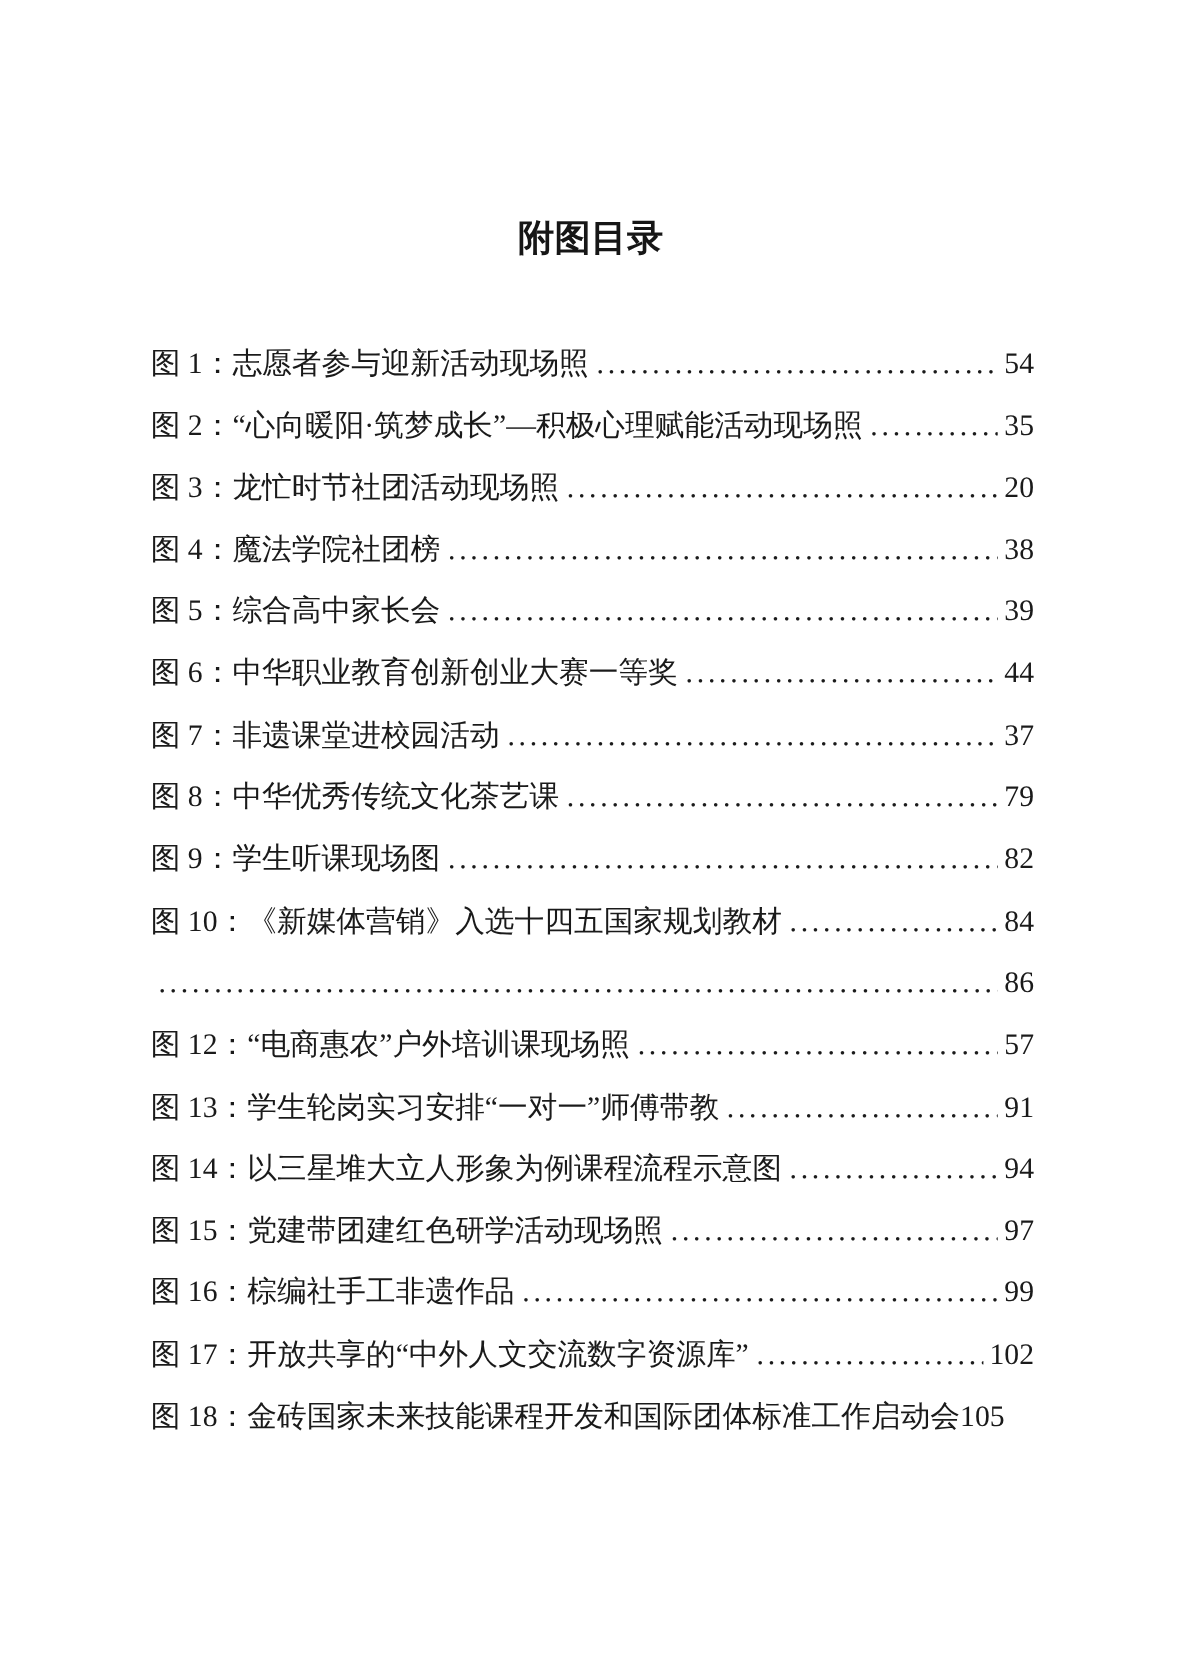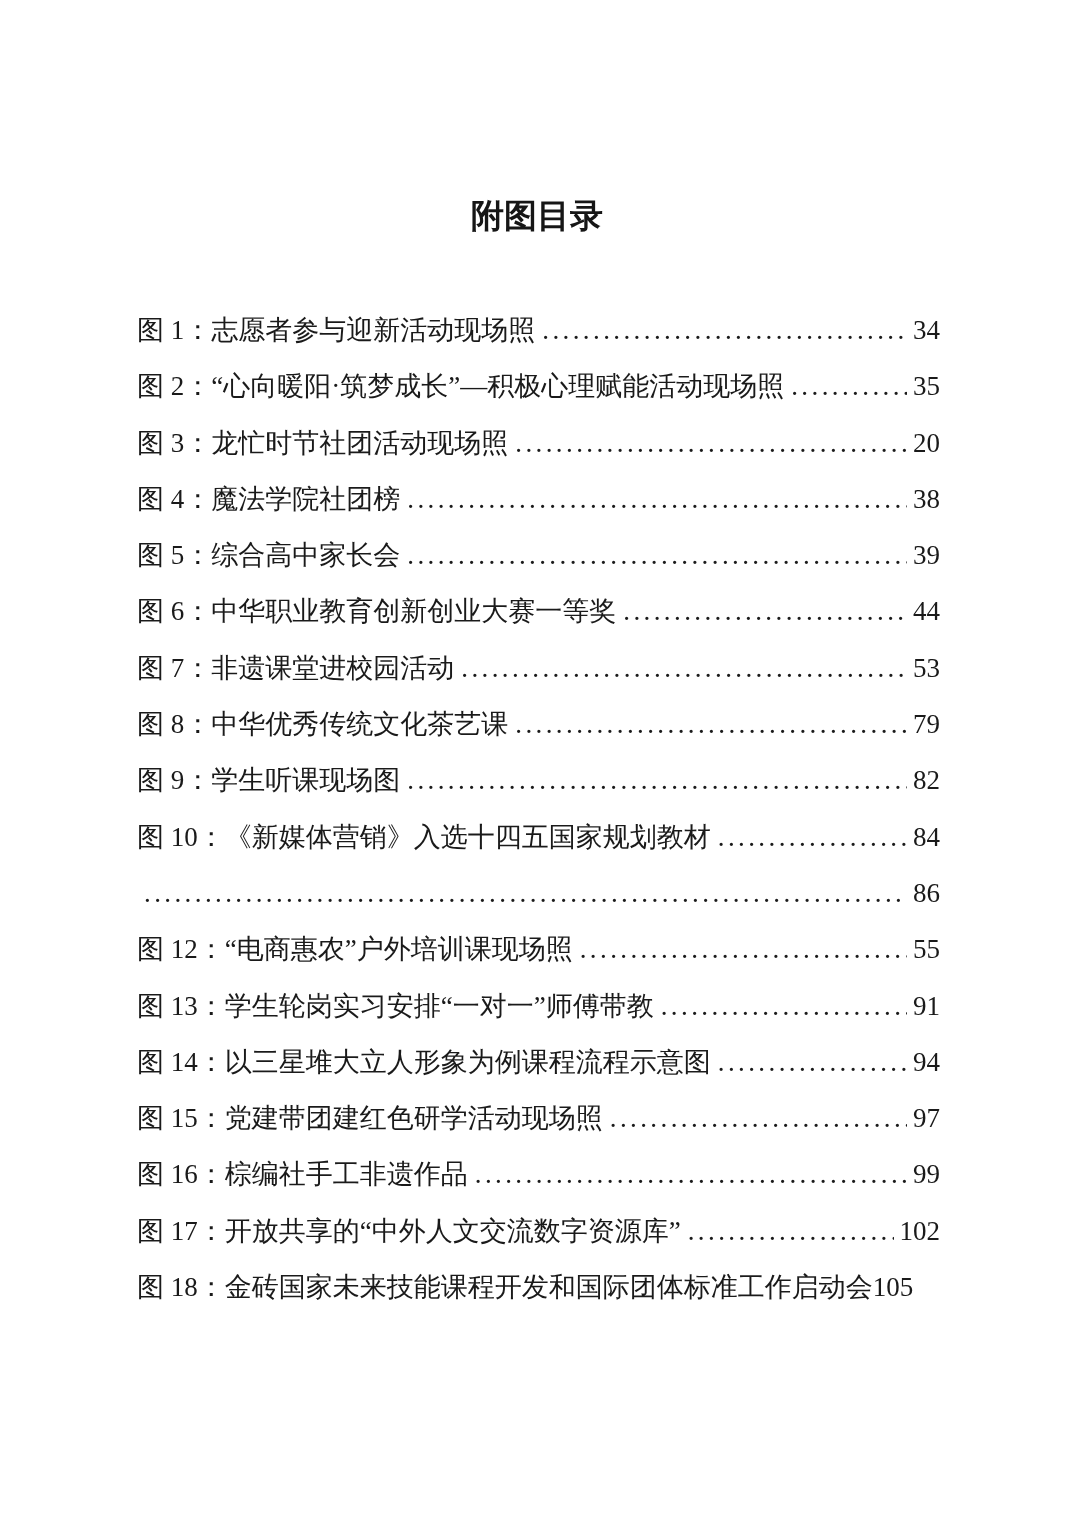--- a/index.html
+++ b/index.html
@@ -73,21 +73,21 @@
 
 <div class="doc-page">
 
   <h1 class="page-title">附图目录</h1>
 
   <div class="toc">
 
     <div class="toc-row">
       <span class="toc-label">图 1：志愿者参与迎新活动现场照</span>
       <span class="toc-leader"></span>
-      <span class="toc-page">34</span>
+      <span class="toc-page">54</span>
     </div>
 
     <div class="toc-row">
       <span class="toc-label">图 2：“心向暖阳·筑梦成长”—积极心理赋能活动现场照</span>
       <span class="toc-leader"></span>
       <span class="toc-page">35</span>
     </div>
 
     <div class="toc-row">
       <span class="toc-label">图 3：龙忙时节社团活动现场照</span>
@@ -109,21 +109,21 @@
 
     <div class="toc-row">
       <span class="toc-label">图 6：中华职业教育创新创业大赛一等奖</span>
       <span class="toc-leader"></span>
       <span class="toc-page">44</span>
     </div>
 
     <div class="toc-row">
       <span class="toc-label">图 7：非遗课堂进校园活动</span>
       <span class="toc-leader"></span>
-      <span class="toc-page">53</span>
+      <span class="toc-page">37</span>
     </div>
 
     <div class="toc-row">
       <span class="toc-label">图 8：中华优秀传统文化茶艺课</span>
       <span class="toc-leader"></span>
       <span class="toc-page">79</span>
     </div>
 
     <div class="toc-row">
       <span class="toc-label">图 9：学生听课现场图</span>
@@ -138,21 +138,21 @@
     </div>
 
     <div class="toc-row">
       <span class="toc-leader"></span>
       <span class="toc-page">86</span>
     </div>
 
     <div class="toc-row">
       <span class="toc-label">图 12：“电商惠农”户外培训课现场照</span>
       <span class="toc-leader"></span>
-      <span class="toc-page">55</span>
+      <span class="toc-page">57</span>
     </div>
 
     <div class="toc-row">
       <span class="toc-label">图 13：学生轮岗实习安排“一对一”师傅带教</span>
       <span class="toc-leader"></span>
       <span class="toc-page">91</span>
     </div>
 
     <div class="toc-row">
       <span class="toc-label">图 14：以三星堆大立人形象为例课程流程示意图</span>

